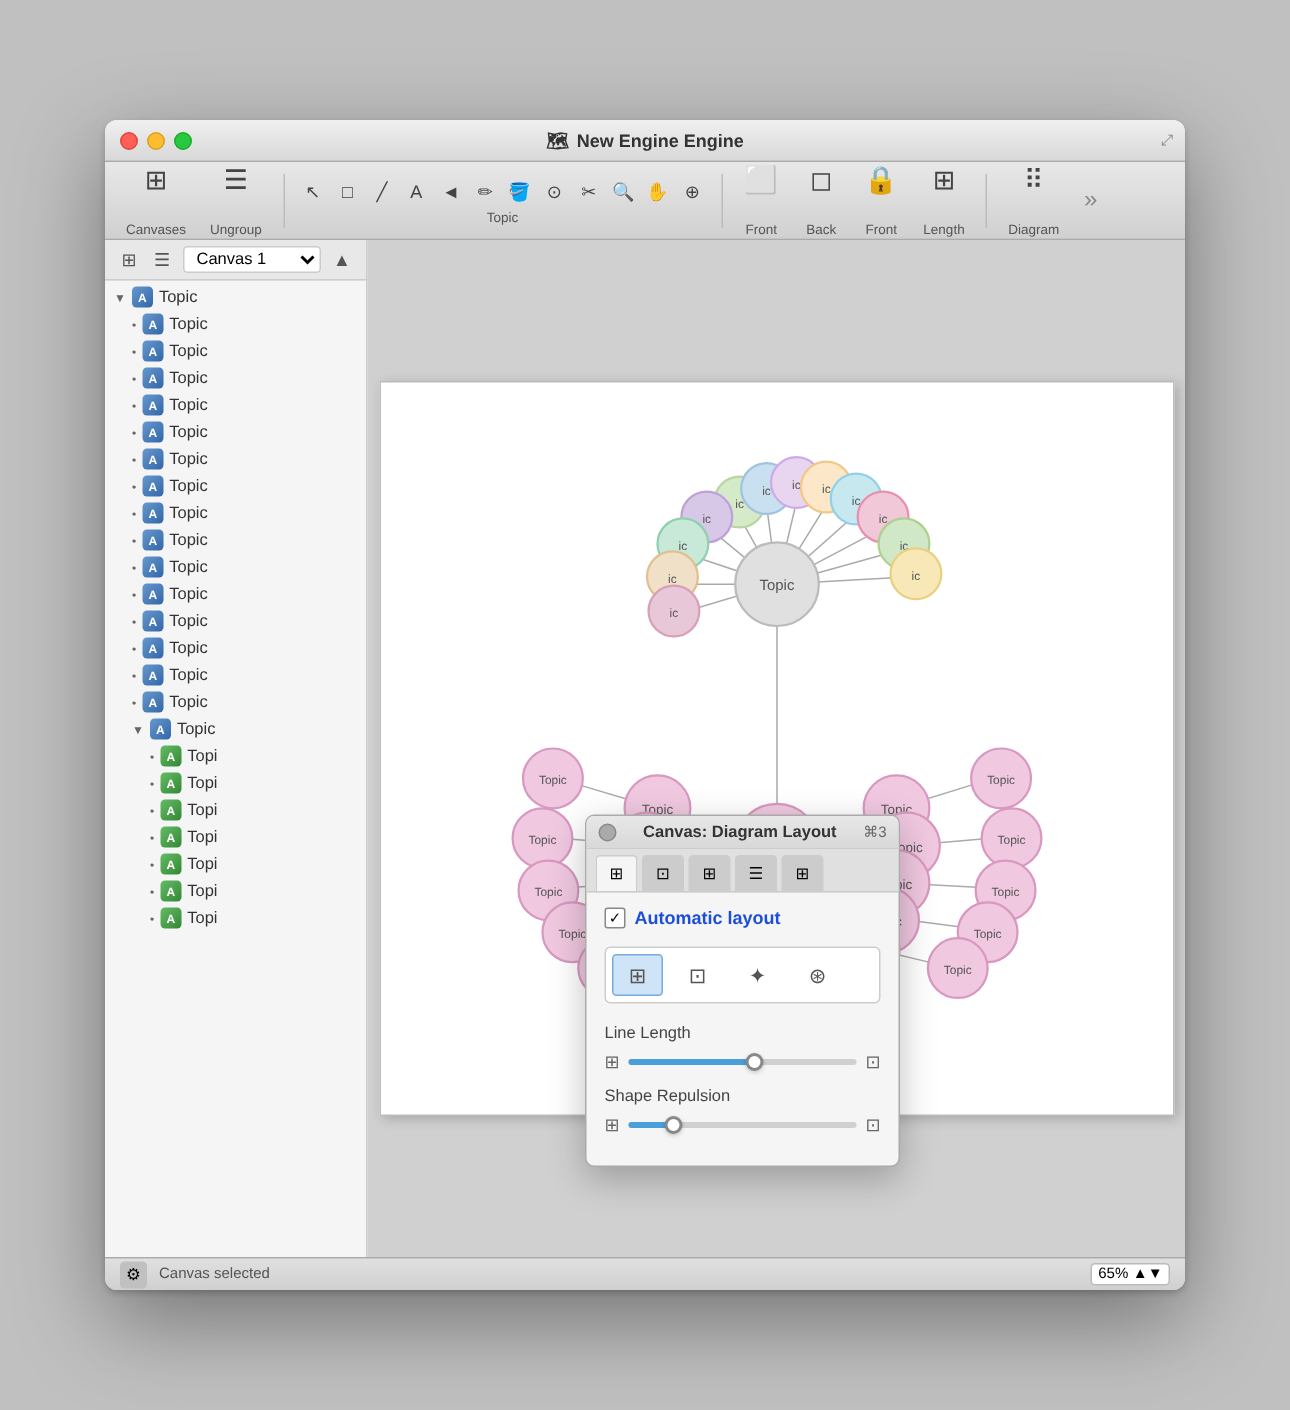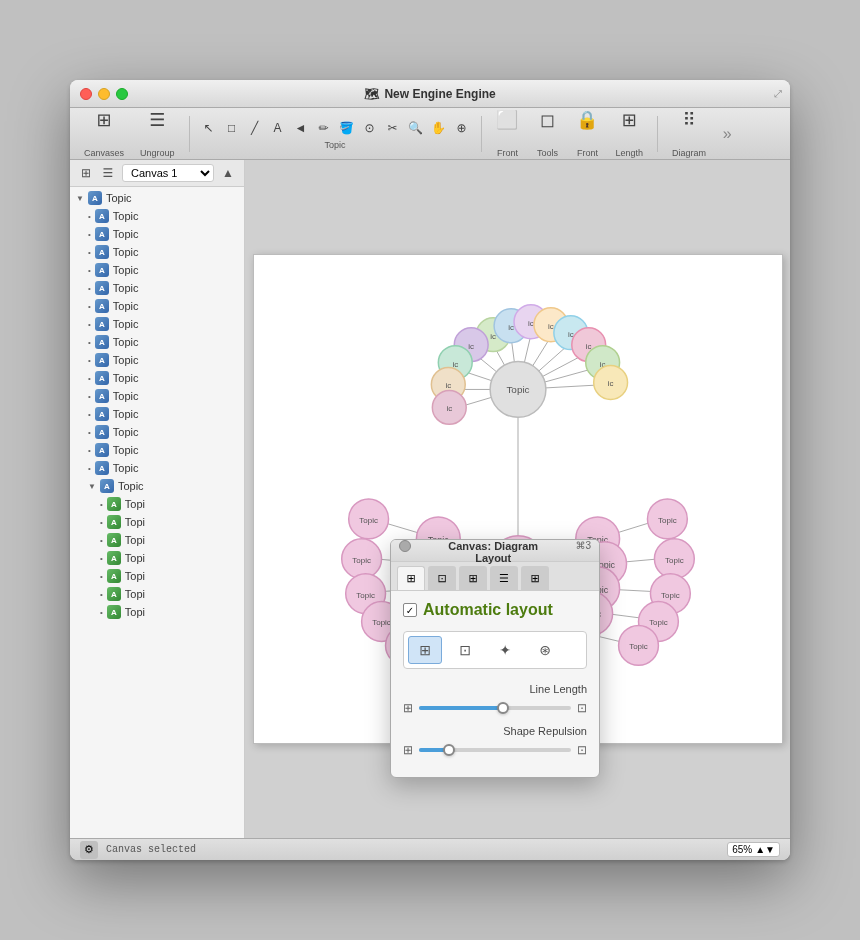--- a/index.html
+++ b/index.html
@@ -208,21 +208,20 @@
       background: #c0c0c0;
       border-radius: 3px;
       display: flex; align-items: center; justify-content: center;
       font-size: 11px;
       cursor: pointer;
     }
     .statusbar-text {
       flex: 1;
       font-size: 10px;
       color: #555;
-      font-family: Liberation Mono, monospace;
     }
     .statusbar-zoom {
       display: flex;
       align-items: center;
       gap: 3px;
       font-size: 10px;
       background: white;
       border: 1px solid #bbb;
       border-radius: 3px;
       padding: 1px 4px;
@@ -238,23 +237,24 @@
       border: 1px solid #aaa;
       border-radius: 6px;
       box-shadow: 0 8px 24px rgba(0,0,0,0.25);
       z-index: 100;
       overflow: hidden;
     }
     .dialog-titlebar {
       background: linear-gradient(to bottom, #e8e8e8, #d8d8d8);
       height: 22px;
       display: flex;
+      align-items: center;
       padding: 0 8px;
       border-bottom: 1px solid #ccc;
-      gap: 20px;
+      gap: 0;
     }
     .dialog-close-btn {
       width: 12px; height: 12px;
       border-radius: 50%;
       background: #aaa;
       border: 1px solid #888;
       cursor: pointer;
     }
     .dialog-title {
       flex: 1;
@@ -301,23 +301,23 @@
     .dialog-checkbox {
       width: 14px; height: 14px;
       border: 1px solid #888;
       background: white;
       border-radius: 2px;
       display: flex; align-items: center; justify-content: center;
       cursor: pointer;
       font-size: 10px;
     }
     .dialog-label {
-      font-size: 16px;
+      font-size: 12px;
       font-weight: 600;
-      color: #4d7c0f;
+      color: #1d4ed8;
     }
     .layout-icons {
       display: flex;
       gap: 6px;
       margin-bottom: 14px;
       border: 1px solid #ccc;
       background: white;
       border-radius: 4px;
       padding: 4px;
     }
@@ -335,21 +335,21 @@
     .layout-icon-btn.active {
       background: #d0e4f7;
       border-color: #7aabdb;
     }
     .slider-section {
       margin-bottom: 10px;
     }
     .slider-label {
       font-size: 11px;
       color: #444;
-      text-align: right;
+      text-align: left;
       margin-bottom: 6px;
     }
     .slider-row {
       display: flex;
       align-items: center;
       gap: 6px;
     }
     .slider-icon { font-size: 12px; color: #666; }
     .slider-track {
       flex: 1;
@@ -435,21 +435,21 @@
     </div>
 
     <div class="toolbar-sep"></div>
 
     <div class="toolbar-btn">
       <span class="icon">⬜</span>
       <span class="label">Front</span>
     </div>
     <div class="toolbar-btn">
       <span class="icon">◻</span>
-      <span class="label">Tools</span>
+      <span class="label">Back</span>
     </div>
     <div class="toolbar-btn">
       <span class="icon">🔒</span>
       <span class="label">Front</span>
     </div>
     <div class="toolbar-btn">
       <span class="icon">⊞</span>
       <span class="label">Length</span>
     </div>
     <div class="toolbar-sep"></div>

